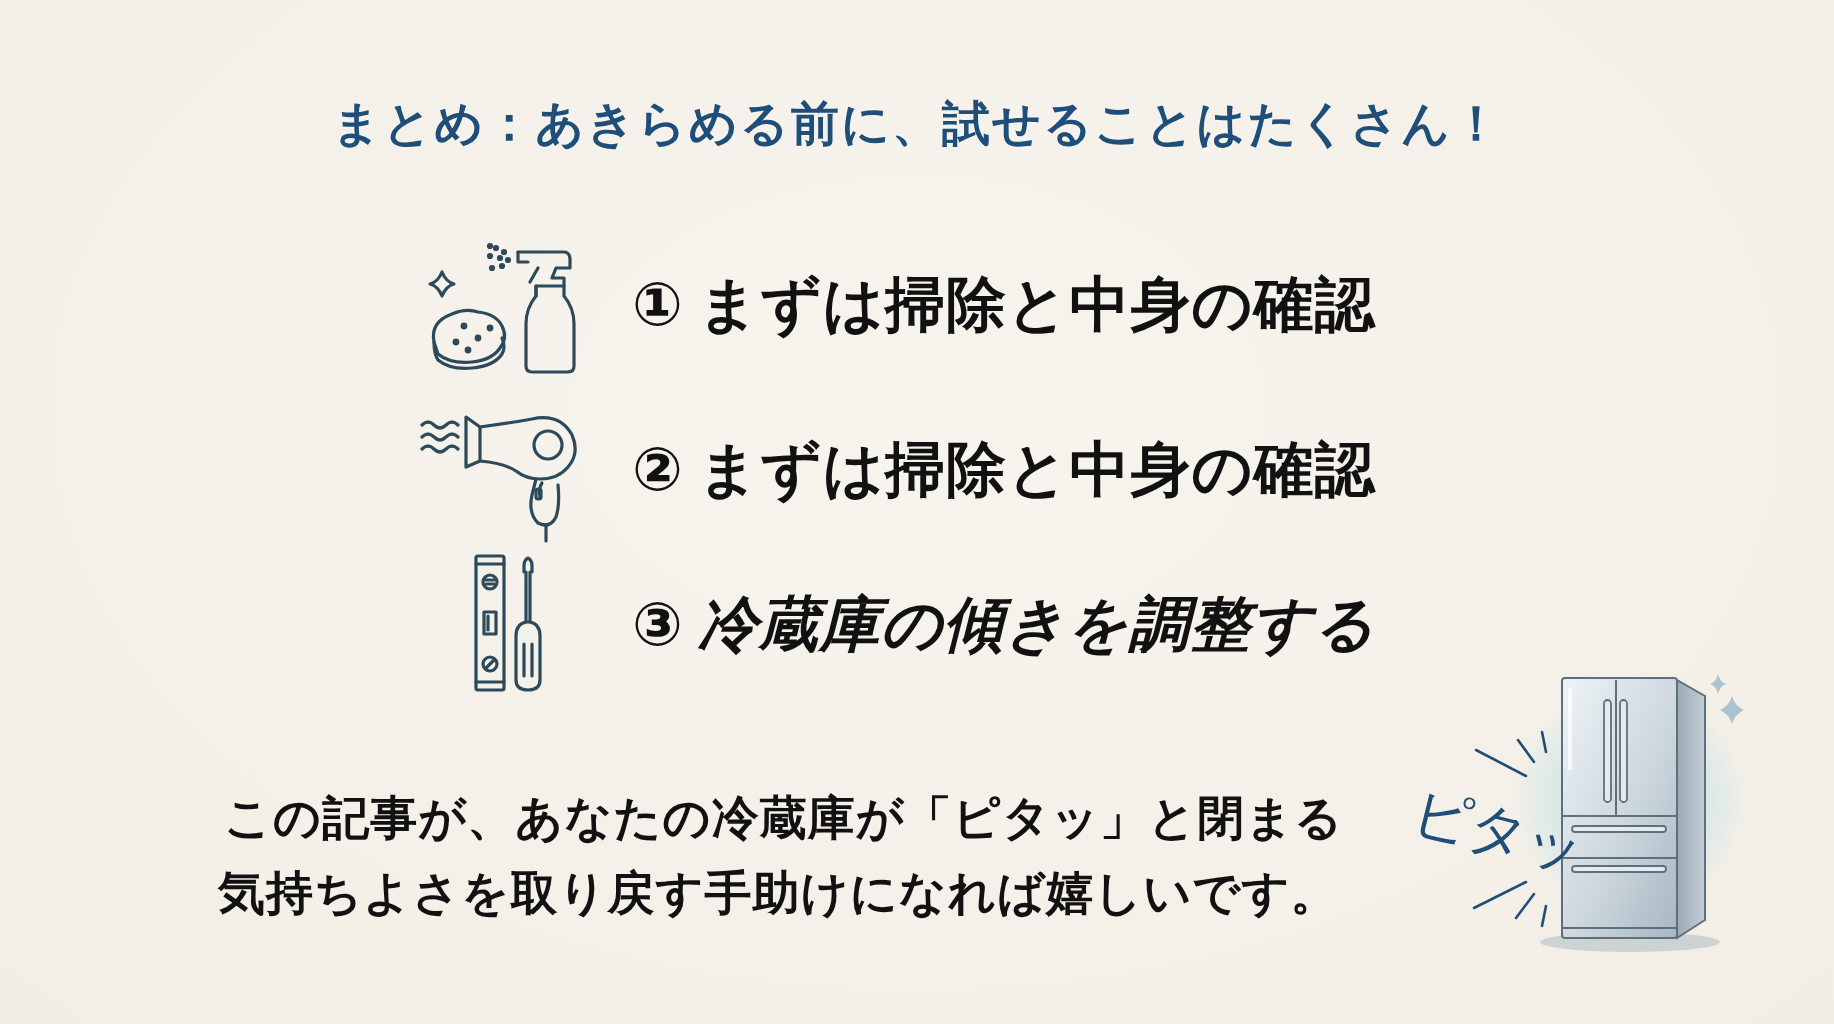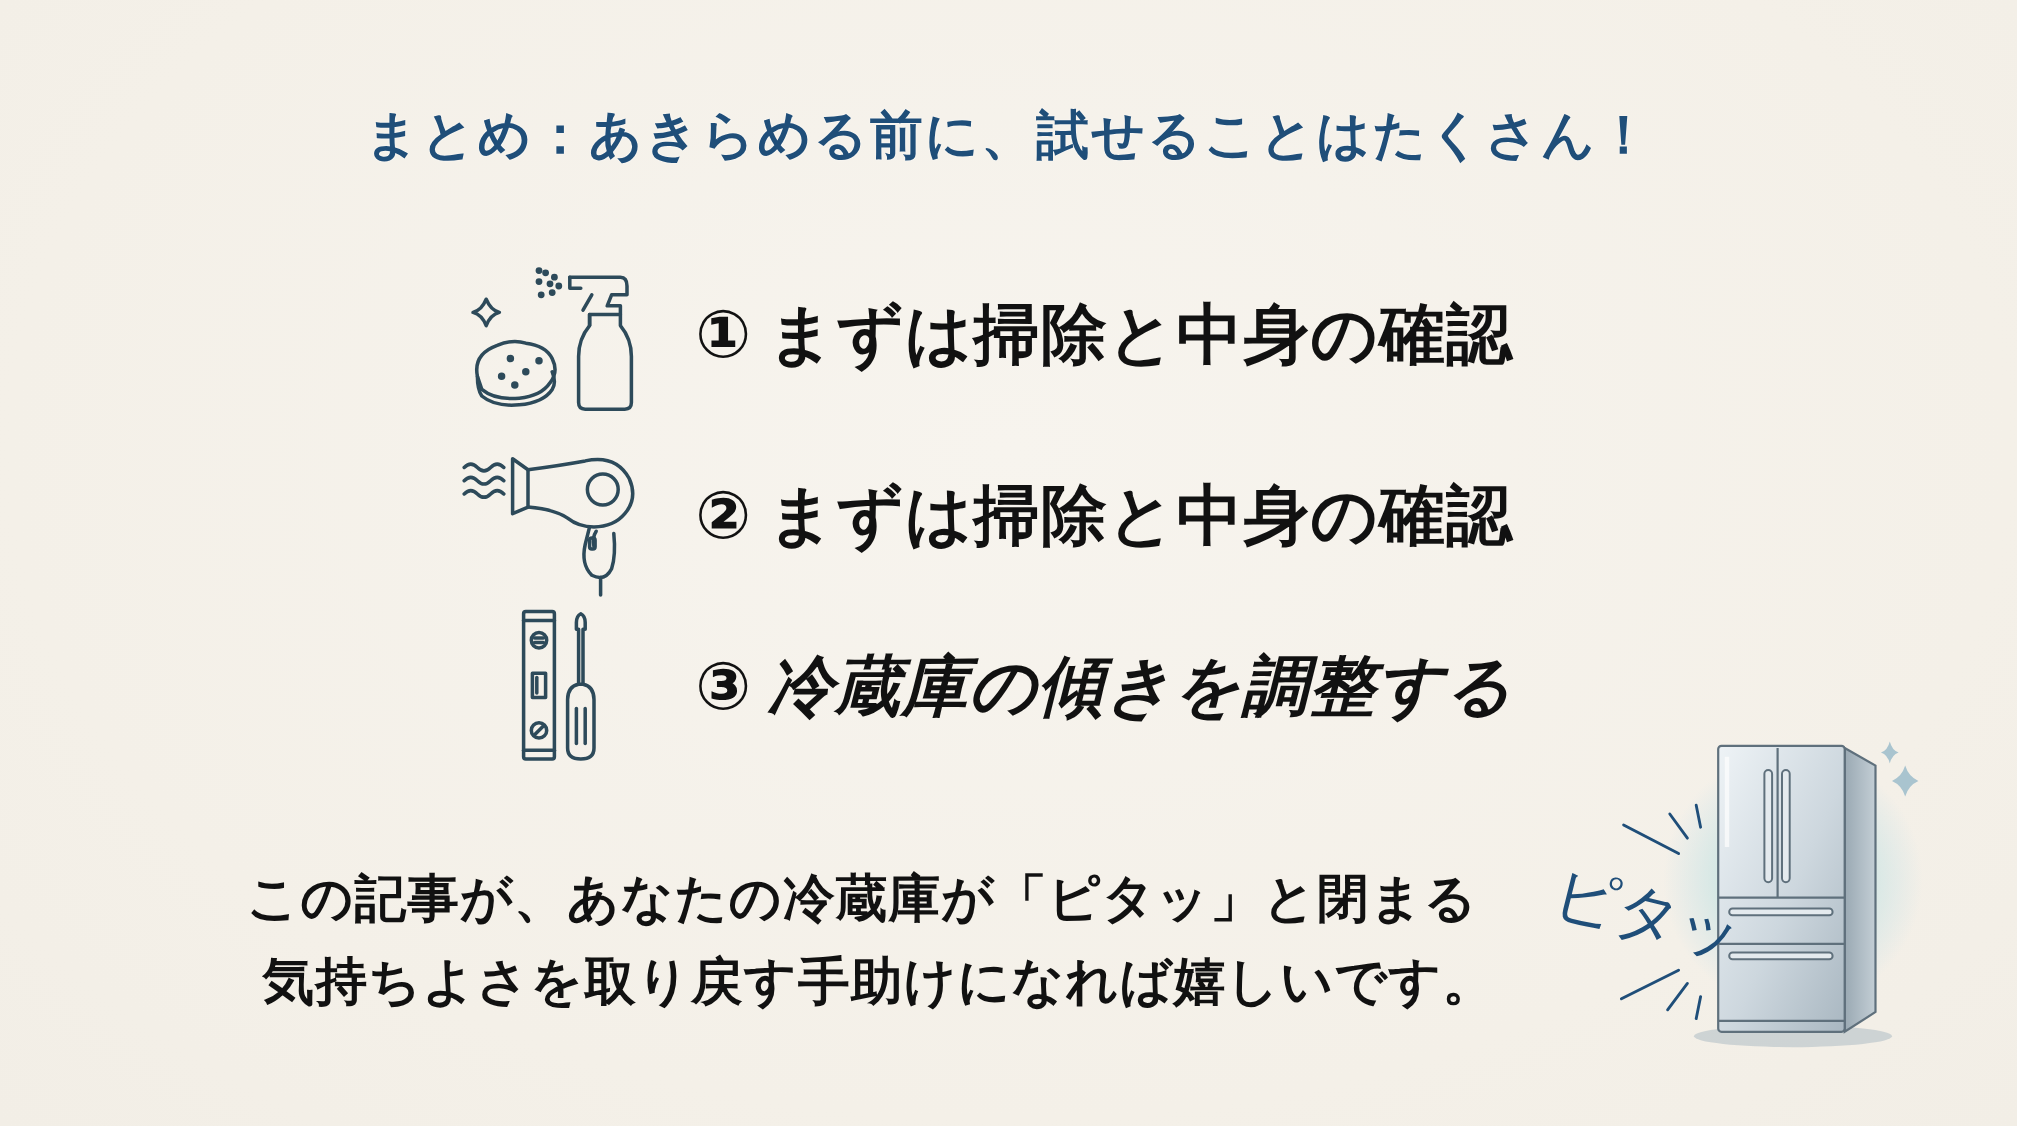--- a/index.html
+++ b/index.html
@@ -75,21 +75,20 @@
       width: 1200px;
       font-size: 47px;
       font-weight: bold;
       color: #111111;
       line-height: 75px;
       letter-spacing: 1px;
     }
     .closing .line2 {
       display: block;
       padding-left: 38px;
-      text-align: center;
     }
     .closing .line1 {
       display: block;
       margin-left: 44px;
     }
 
     .fridge-illustration {
       position: absolute;
       left: 1400px;
       top: 660px;

